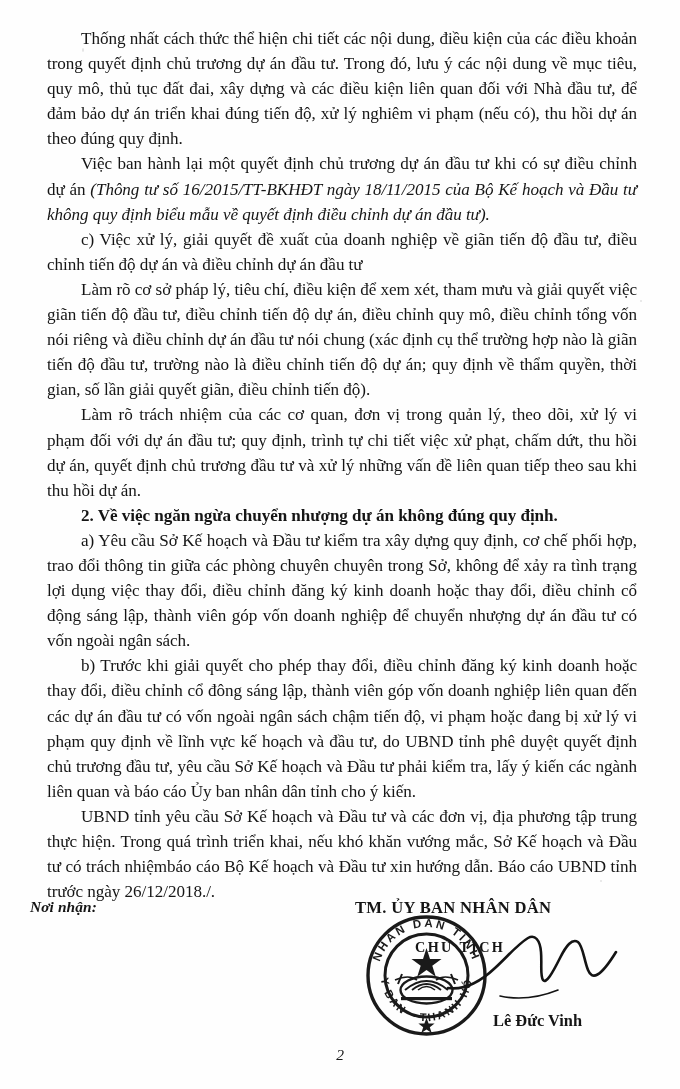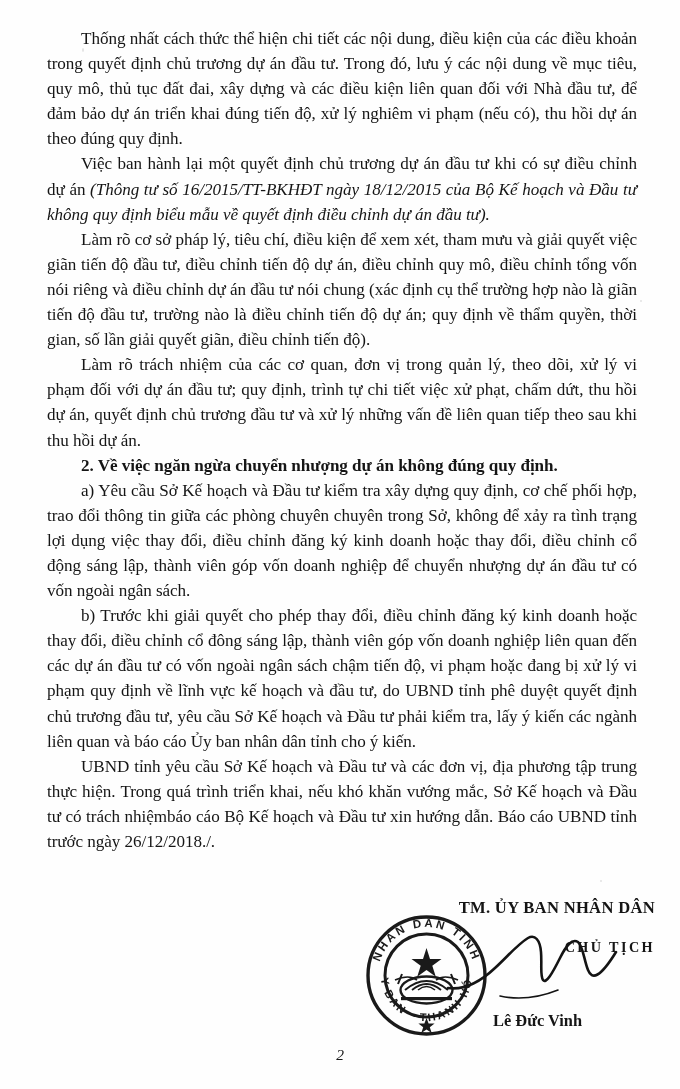--- a/index.html
+++ b/index.html
@@ -88,21 +88,21 @@
     font-family: "DejaVu Serif", serif;
     font-style: italic;
     font-size: 16px;
     letter-spacing: -1px;
   }
   .signblock {
     position: absolute;
     left: 355px;
     top: 0px;
     width: 300px;
-    text-align: right;
+    text-align: left;
   }
   .sign-org {
     font-size: 16.6px;
     font-weight: bold;
     letter-spacing: 0.3px;
     white-space: nowrap;
   }
   .sign-role {
     font-size: 14.2px;
     font-weight: bold;
@@ -159,41 +159,43 @@
     <div class="speck" style="left:82px;top:48px;width:2px;height:4px;"></div>
     <div class="speck" style="left:640px;top:300px;width:2px;height:2px;"></div>
     <div class="speck" style="left:60px;top:640px;width:2px;height:2px;"></div>
     <div class="speck" style="left:600px;top:880px;width:2px;height:2px;"></div>
   </div>
 
   <div class="body-area">
 
     <p class="para">Thống nhất cách thức thể hiện chi tiết các nội dung, điều kiện của các điều khoản trong quyết định chủ trương dự án đầu tư. Trong đó, lưu ý các nội dung về mục tiêu, quy mô, thủ tục đất đai, xây dựng và các điều kiện liên quan đối với Nhà đầu tư, để đảm bảo dự án triển khai đúng tiến độ, xử lý nghiêm vi phạm (nếu có), thu hồi dự án theo đúng quy định.</p>
 
-    <p class="para"><span>Việc ban hành lại một quyết định chủ trương dự án đầu tư khi có sự điều chỉnh dự án </span><span class="italic">(Thông tư số 16/2015/TT-BKHĐT ngày 18/12/2015 của Bộ Kế hoạch và Đầu tư không quy định biểu mẫu về quyết định điều chỉnh dự án đầu tư).</span></p>
-
+    <p class="para"><span>Việc ban hành lại một quyết định chủ trương dự án đầu tư khi có sự điều chỉnh dự án </span><span class="italic">(Thông tư số 16/2015/TT-BKHĐT ngày 18/11/2015 của Bộ Kế hoạch và Đầu tư không quy định biểu mẫu về quyết định điều chỉnh dự án đầu tư).</span></p>
+
+    <p class="para">c) Việc xử lý, giải quyết đề xuất của doanh nghiệp về giãn tiến độ đầu tư, điều chỉnh tiến độ dự án và điều chỉnh dự án đầu tư</p>
 
     <p class="para">Làm rõ cơ sở pháp lý, tiêu chí, điều kiện để xem xét, tham mưu và giải quyết việc giãn tiến độ đầu tư, điều chỉnh tiến độ dự án, điều chỉnh quy mô, điều chỉnh tổng vốn nói riêng và điều chỉnh dự án đầu tư nói chung (xác định cụ thể trường hợp nào là giãn tiến độ đầu tư, trường nào là điều chỉnh tiến độ dự án; quy định về thẩm quyền, thời gian, số lần giải quyết giãn, điều chỉnh tiến độ).</p>
 
 
     <p class="para">Làm rõ trách nhiệm của các cơ quan, đơn vị trong quản lý, theo dõi, xử lý vi phạm đối với dự án đầu tư; quy định, trình tự chi tiết việc xử phạt, chấm dứt, thu hồi dự án, quyết định chủ trương đầu tư và xử lý những vấn đề liên quan tiếp theo sau khi thu hồi dự án.</p>
 
     <p class="para bold">2. Về việc ngăn ngừa chuyển nhượng dự án không đúng quy định.</p>
 
     <p class="para">a) Yêu cầu Sở Kế hoạch và Đầu tư kiểm tra xây dựng quy định, cơ chế phối hợp, trao đổi thông tin giữa các phòng chuyên chuyên trong Sở, không để xảy ra tình trạng lợi dụng việc thay đổi, điều chỉnh đăng ký kinh doanh hoặc thay đổi, điều chỉnh cổ động sáng lập, thành viên góp vốn doanh nghiệp để chuyển nhượng dự án đầu tư có vốn ngoài ngân sách.</p>
 
     <p class="para">b) Trước khi giải quyết cho phép thay đổi, điều chỉnh đăng ký kinh doanh hoặc thay đổi, điều chỉnh cổ đông sáng lập, thành viên góp vốn doanh nghiệp liên quan đến các dự án đầu tư có vốn ngoài ngân sách chậm tiến độ, vi phạm hoặc đang bị xử lý vi phạm quy định về lĩnh vực kế hoạch và đầu tư, do UBND tỉnh phê duyệt quyết định chủ trương đầu tư, yêu cầu Sở Kế hoạch và Đầu tư phải kiểm tra, lấy ý kiến các ngành liên quan và báo cáo Ủy ban nhân dân tỉnh cho ý kiến.</p>
 
     <p class="para">UBND tỉnh yêu cầu Sở Kế hoạch và Đầu tư và các đơn vị, địa phương tập trung thực hiện. Trong quá trình triển khai, nếu khó khăn vướng mắc, Sở Kế hoạch và Đầu tư có trách nhiệmbáo cáo Bộ Kế hoạch và Đầu tư xin hướng dẫn. Báo cáo UBND tỉnh trước ngày 26/12/2018./.</p>
 
   </div>
 
   <div class="footer">
 
     <div class="recipients">
+      <div class="recipients-title">Nơi nhận:</div>
     </div>
 
     <div class="signblock">
       <div class="sign-org">TM. ỦY BAN NHÂN DÂN</div>
       <div class="sign-role">CHỦ TỊCH</div>
 
       <div class="stamp">
         <svg viewBox="0 0 123 123" width="123" height="123" aria-hidden="true">
           <defs>
             <path id="arcTop" d="M 13,61.5 A 48.5,48.5 0 0 1 110,61.5"></path>

